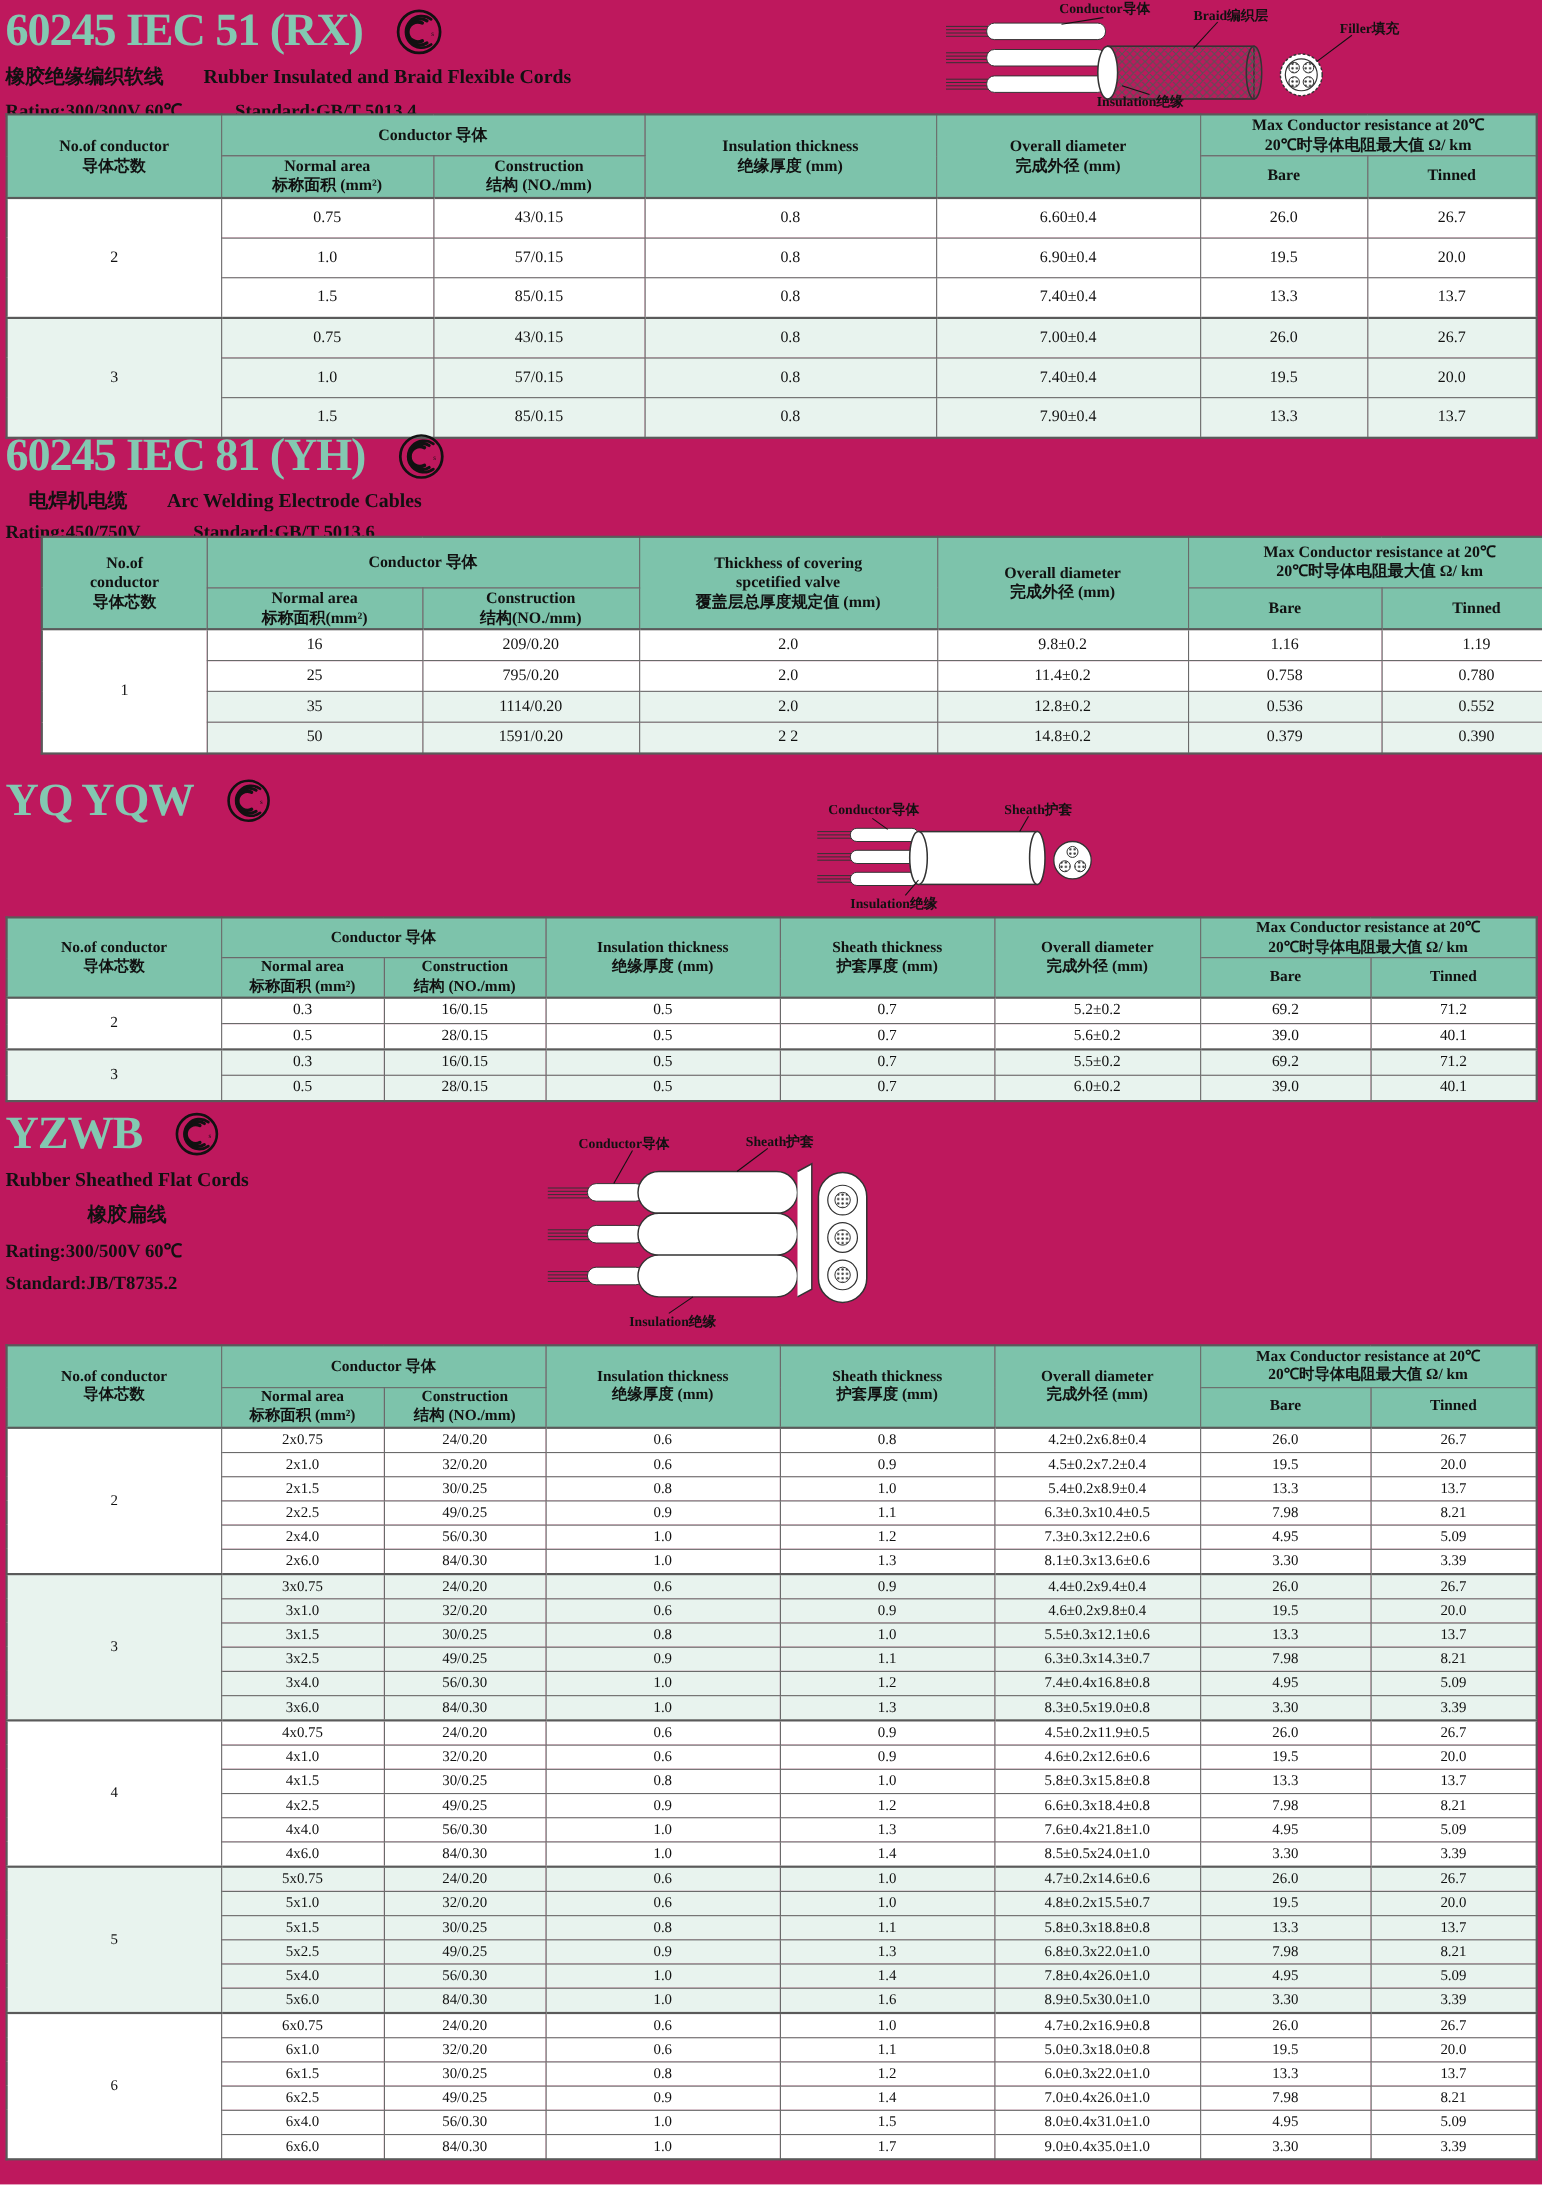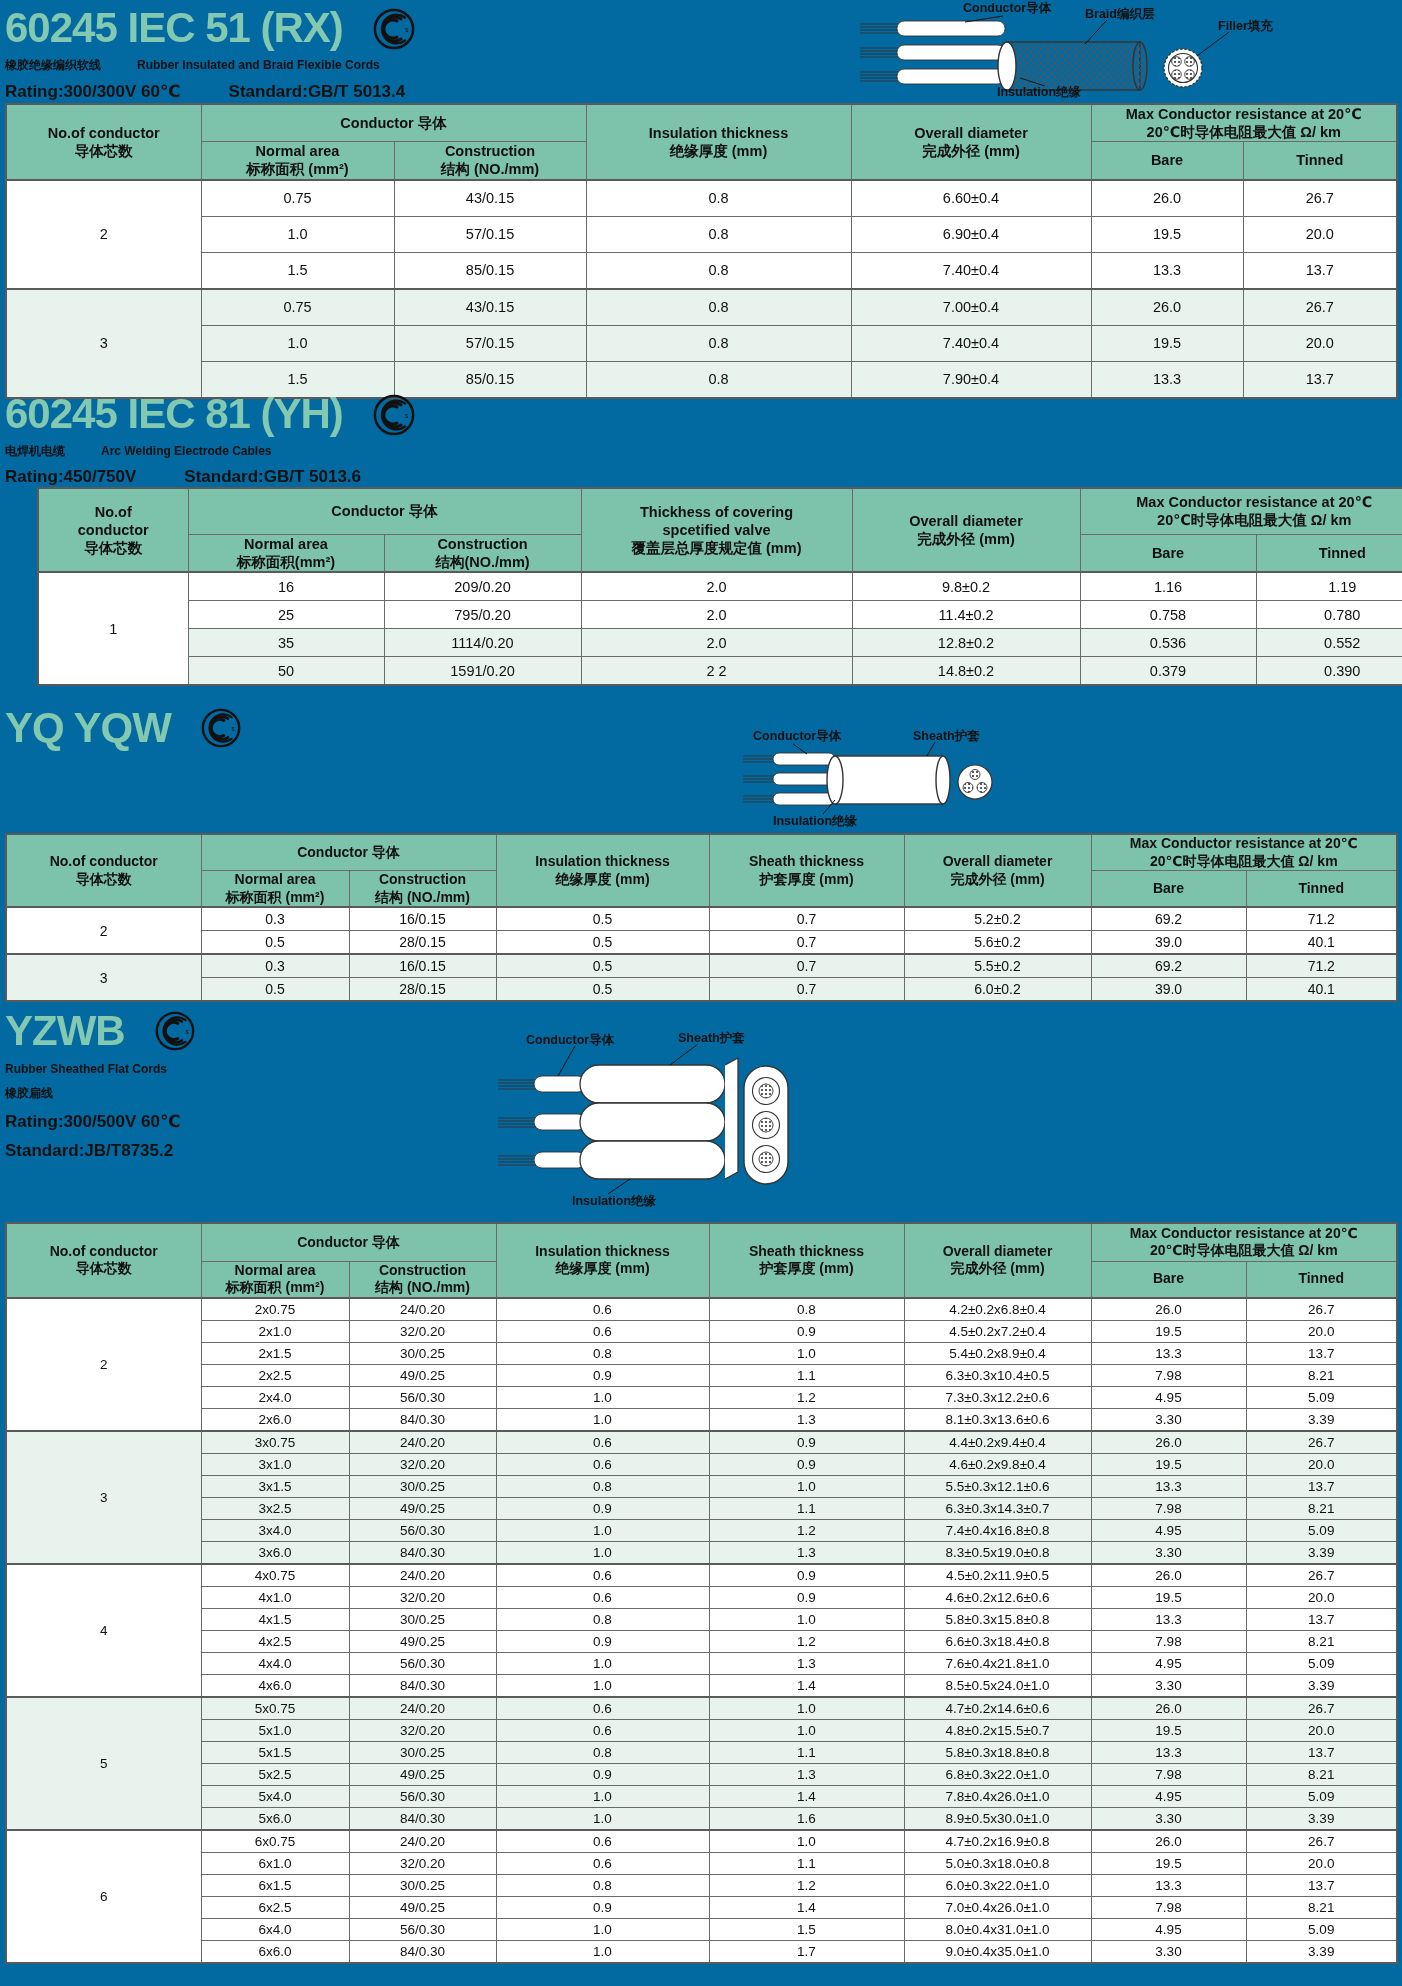--- a/index.html
+++ b/index.html
@@ -1,27 +1,27 @@
 <!DOCTYPE html>
 <html style="--accent: #83c8b1; --header_bg: #7dc3ab; --tint: #e8f3ee; --border: #5a5a5a; --text: #111111;"><head>
 <meta charset="utf-8">
 <style>
   :root{
     --accent:#83c8b1; --header_bg:#7dc3ab; --tint:#e8f3ee; --border:#5a5a5a; --text:#111111;
   }
   html,body{margin:0;padding:0;background:#ffffff;}
   body{font-family:"Liberation Sans","DejaVu Sans",sans-serif;color:var(--text);}
-  .page{position:relative;width:1402px;height:1986px;background:#0369a1;overflow:hidden;}
+  .page{position:relative;width:1402px;height:1986px;background:#be185d;overflow:hidden;font-family:Liberation Serif, serif;}
 
   
   .sec-head{position:absolute;left:5px;}
   .title-row{display:flex;align-items:flex-start;gap:30px;}
   .sec-title{font-size:42px;line-height:44px;font-weight:700;color:var(--accent);letter-spacing:-1px;margin:0;white-space:nowrap;}
   .ccc{width:42px;height:42px;flex:0 0 auto;margin-top:2px;}
-  .sub-row{margin-top:7px;font-weight:700;font-size:12px;white-space:nowrap;}
+  .sub-row{margin-top:7px;font-weight:700;font-size:18px;white-space:nowrap;text-align:center;}
   .sub-row .cn{margin-right:36px;}
   .rating-row{margin-top:7px;font-weight:700;font-size:17px;white-space:nowrap;}
   .rating-row .rt{margin-right:48px;}
   .stack .sub-row,.stack .rating-row{margin-top:9px;}
 
   
   table.spec{position:absolute;left:5px;width:1393px;border-collapse:collapse;table-layout:fixed;border:2px solid var(--border);}
   table.spec th,table.spec td{border:1px solid #6a6a6a;text-align:center;vertical-align:middle;padding:0 2px;}
   table.spec th{background:var(--header_bg);font-weight:700;white-space:pre-line;line-height:1.25;}
   table.spec tbody td{background:#fff;font-weight:400;}

